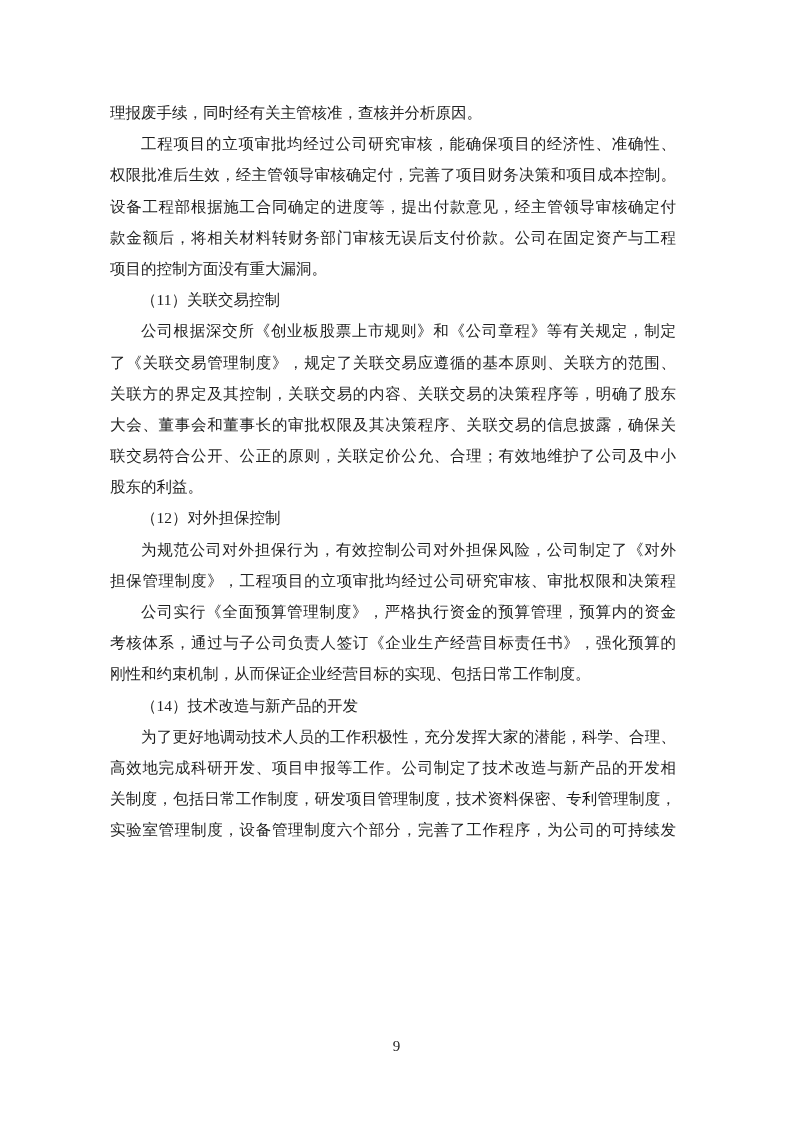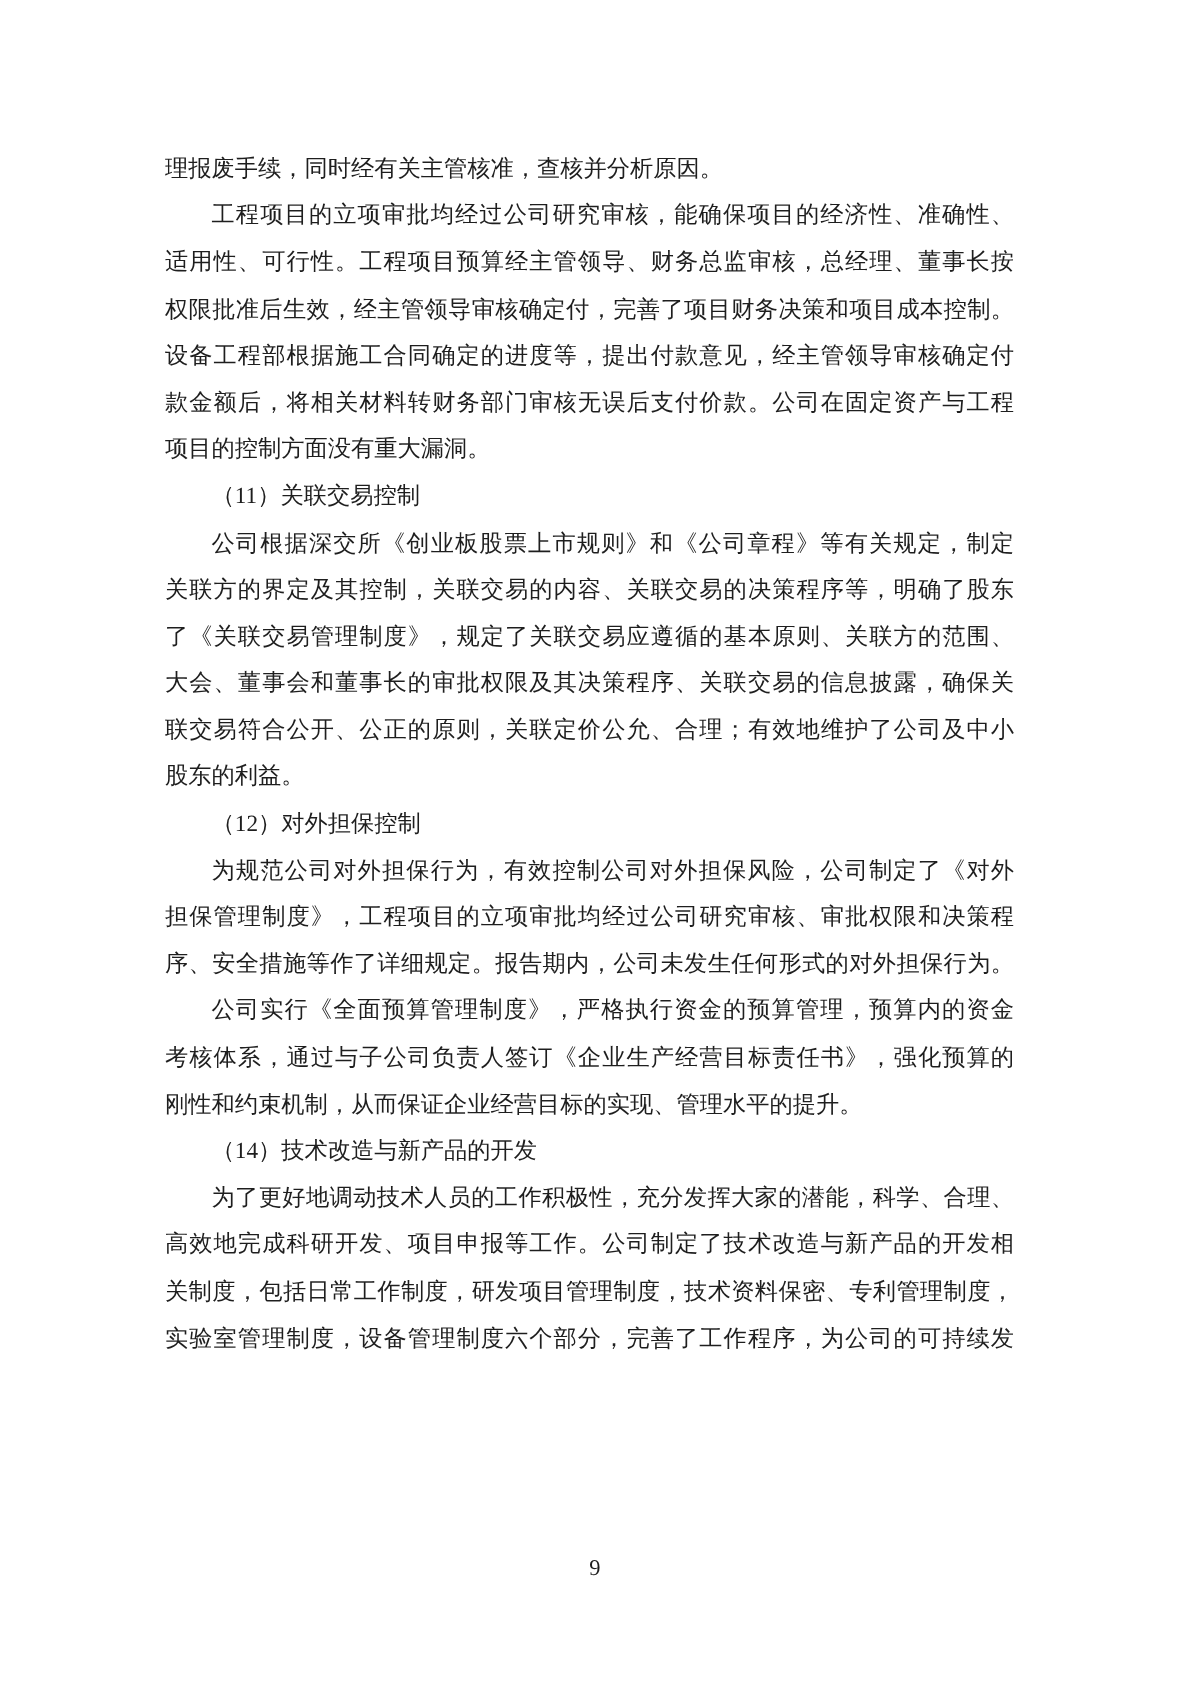--- a/index.html
+++ b/index.html
@@ -49,39 +49,37 @@
     color: #1e1e1e;
   }
 </style>
 </head>
 <body>
 
 <div class="page">
   <div class="content">
     <div class="line last">理报废手续，同时经有关主管核准，查核并分析原因。</div>
     <div class="line ind">工程项目的立项审批均经过公司研究审核，能确保项目的经济性、准确性、</div>
-    <div class="line">适用性、可行性。工程项目预算经主管领导、财务总监审核，总经理、董事长按</div>
     <div class="line">权限批准后生效，经主管领导审核确定付，完善了项目财务决策和项目成本控制。</div>
     <div class="line">设备工程部根据施工合同确定的进度等，提出付款意见，经主管领导审核确定付</div>
     <div class="line">款金额后，将相关材料转财务部门审核无误后支付价款。公司在固定资产与工程</div>
     <div class="line last">项目的控制方面没有重大漏洞。</div>
     <div class="line last ind">（11）关联交易控制</div>
     <div class="line ind">公司根据深交所《创业板股票上市规则》和《公司章程》等有关规定，制定</div>
+    <div class="line">了《关联交易管理制度》，规定了关联交易应遵循的基本原则、关联方的范围、</div>
     <div class="line">关联方的界定及其控制，关联交易的内容、关联交易的决策程序等，明确了股东</div>
-    <div class="line">了《关联交易管理制度》，规定了关联交易应遵循的基本原则、关联方的范围、</div>
     <div class="line">大会、董事会和董事长的审批权限及其决策程序、关联交易的信息披露，确保关</div>
     <div class="line">联交易符合公开、公正的原则，关联定价公允、合理；有效地维护了公司及中小</div>
     <div class="line last">股东的利益。</div>
     <div class="line last ind">（12）对外担保控制</div>
     <div class="line ind">为规范公司对外担保行为，有效控制公司对外担保风险，公司制定了《对外</div>
     <div class="line">担保管理制度》，工程项目的立项审批均经过公司研究审核、审批权限和决策程</div>
-    <div class="line">序、安全措施等作了详细规定。报告期内，公司未发生任何形式的对外担保行为。</div>
     <div class="line ind">公司实行《全面预算管理制度》，严格执行资金的预算管理，预算内的资金</div>
     <div class="line">考核体系，通过与子公司负责人签订《企业生产经营目标责任书》，强化预算的</div>
-    <div class="line last">刚性和约束机制，从而保证企业经营目标的实现、管理水平的提升。</div>
+    <div class="line last">刚性和约束机制，从而保证企业经营目标的实现、包括日常工作制度。</div>
     <div class="line last ind">（14）技术改造与新产品的开发</div>
     <div class="line ind">为了更好地调动技术人员的工作积极性，充分发挥大家的潜能，科学、合理、</div>
     <div class="line">高效地完成科研开发、项目申报等工作。公司制定了技术改造与新产品的开发相</div>
     <div class="line">关制度，包括日常工作制度，研发项目管理制度，技术资料保密、专利管理制度，</div>
     <div class="line">实验室管理制度，设备管理制度六个部分，完善了工作程序，为公司的可持续发</div>
   </div>
   <div class="footer">9</div>
 </div>
 
 </body></html>

